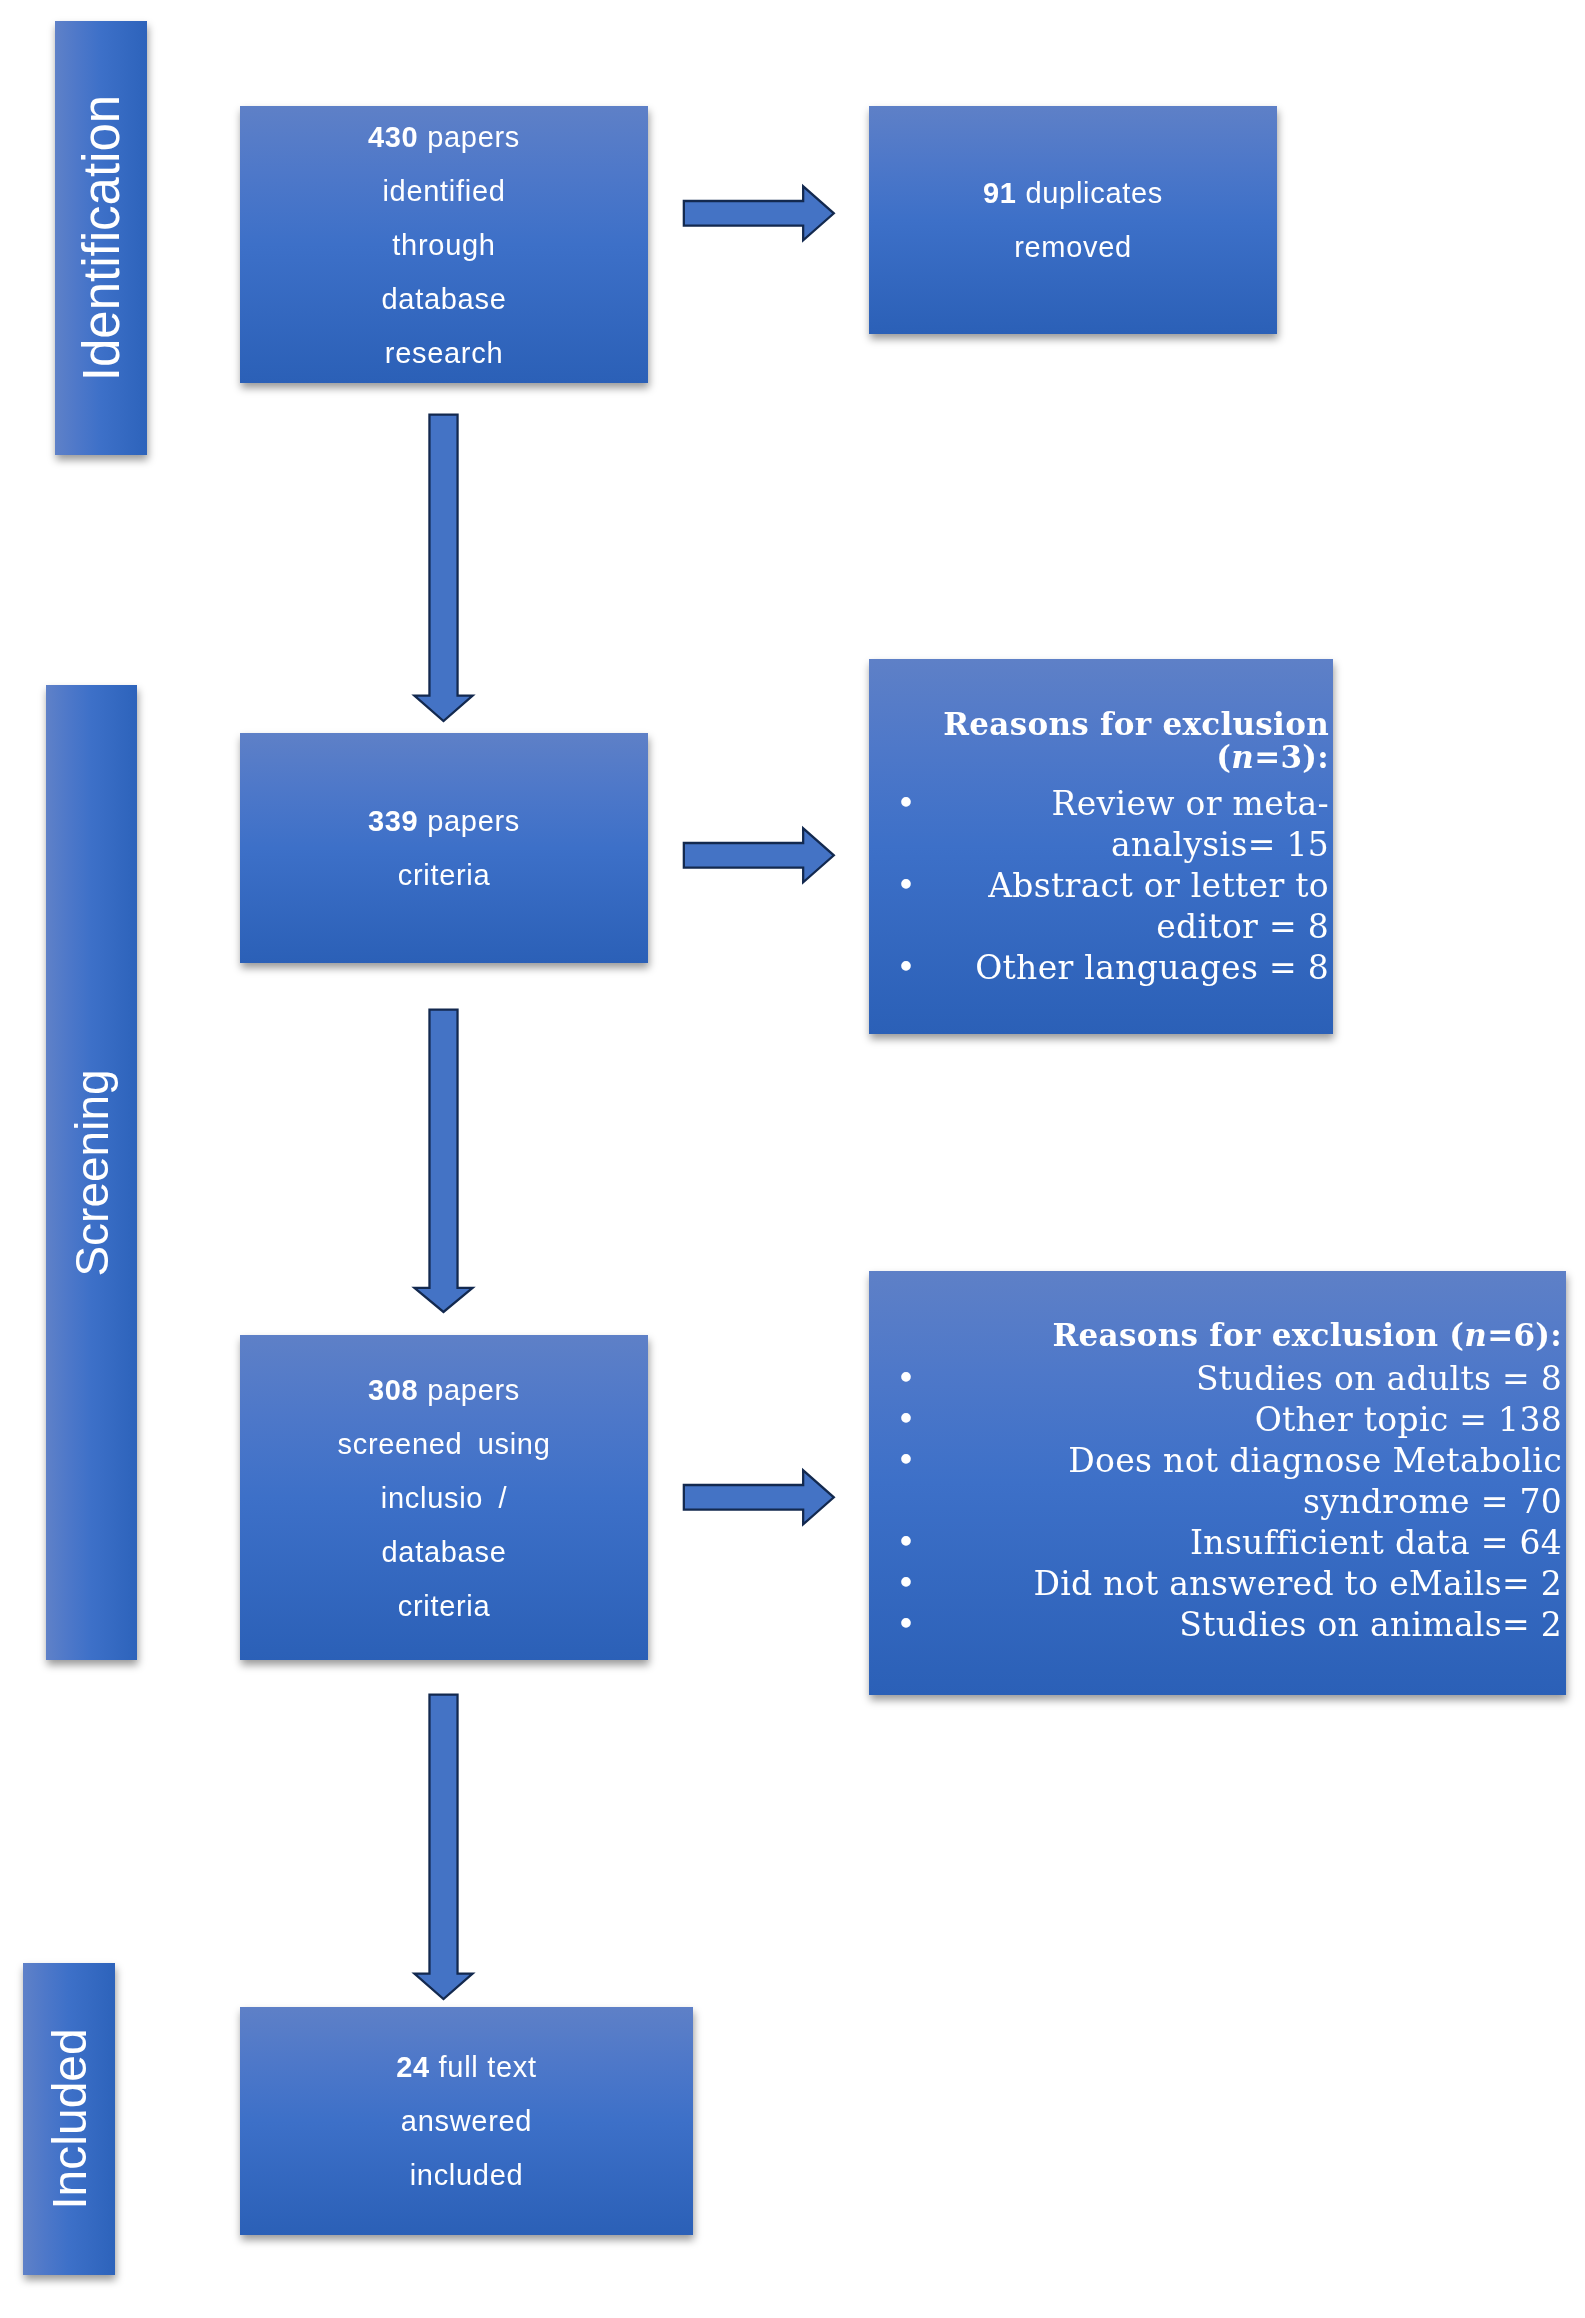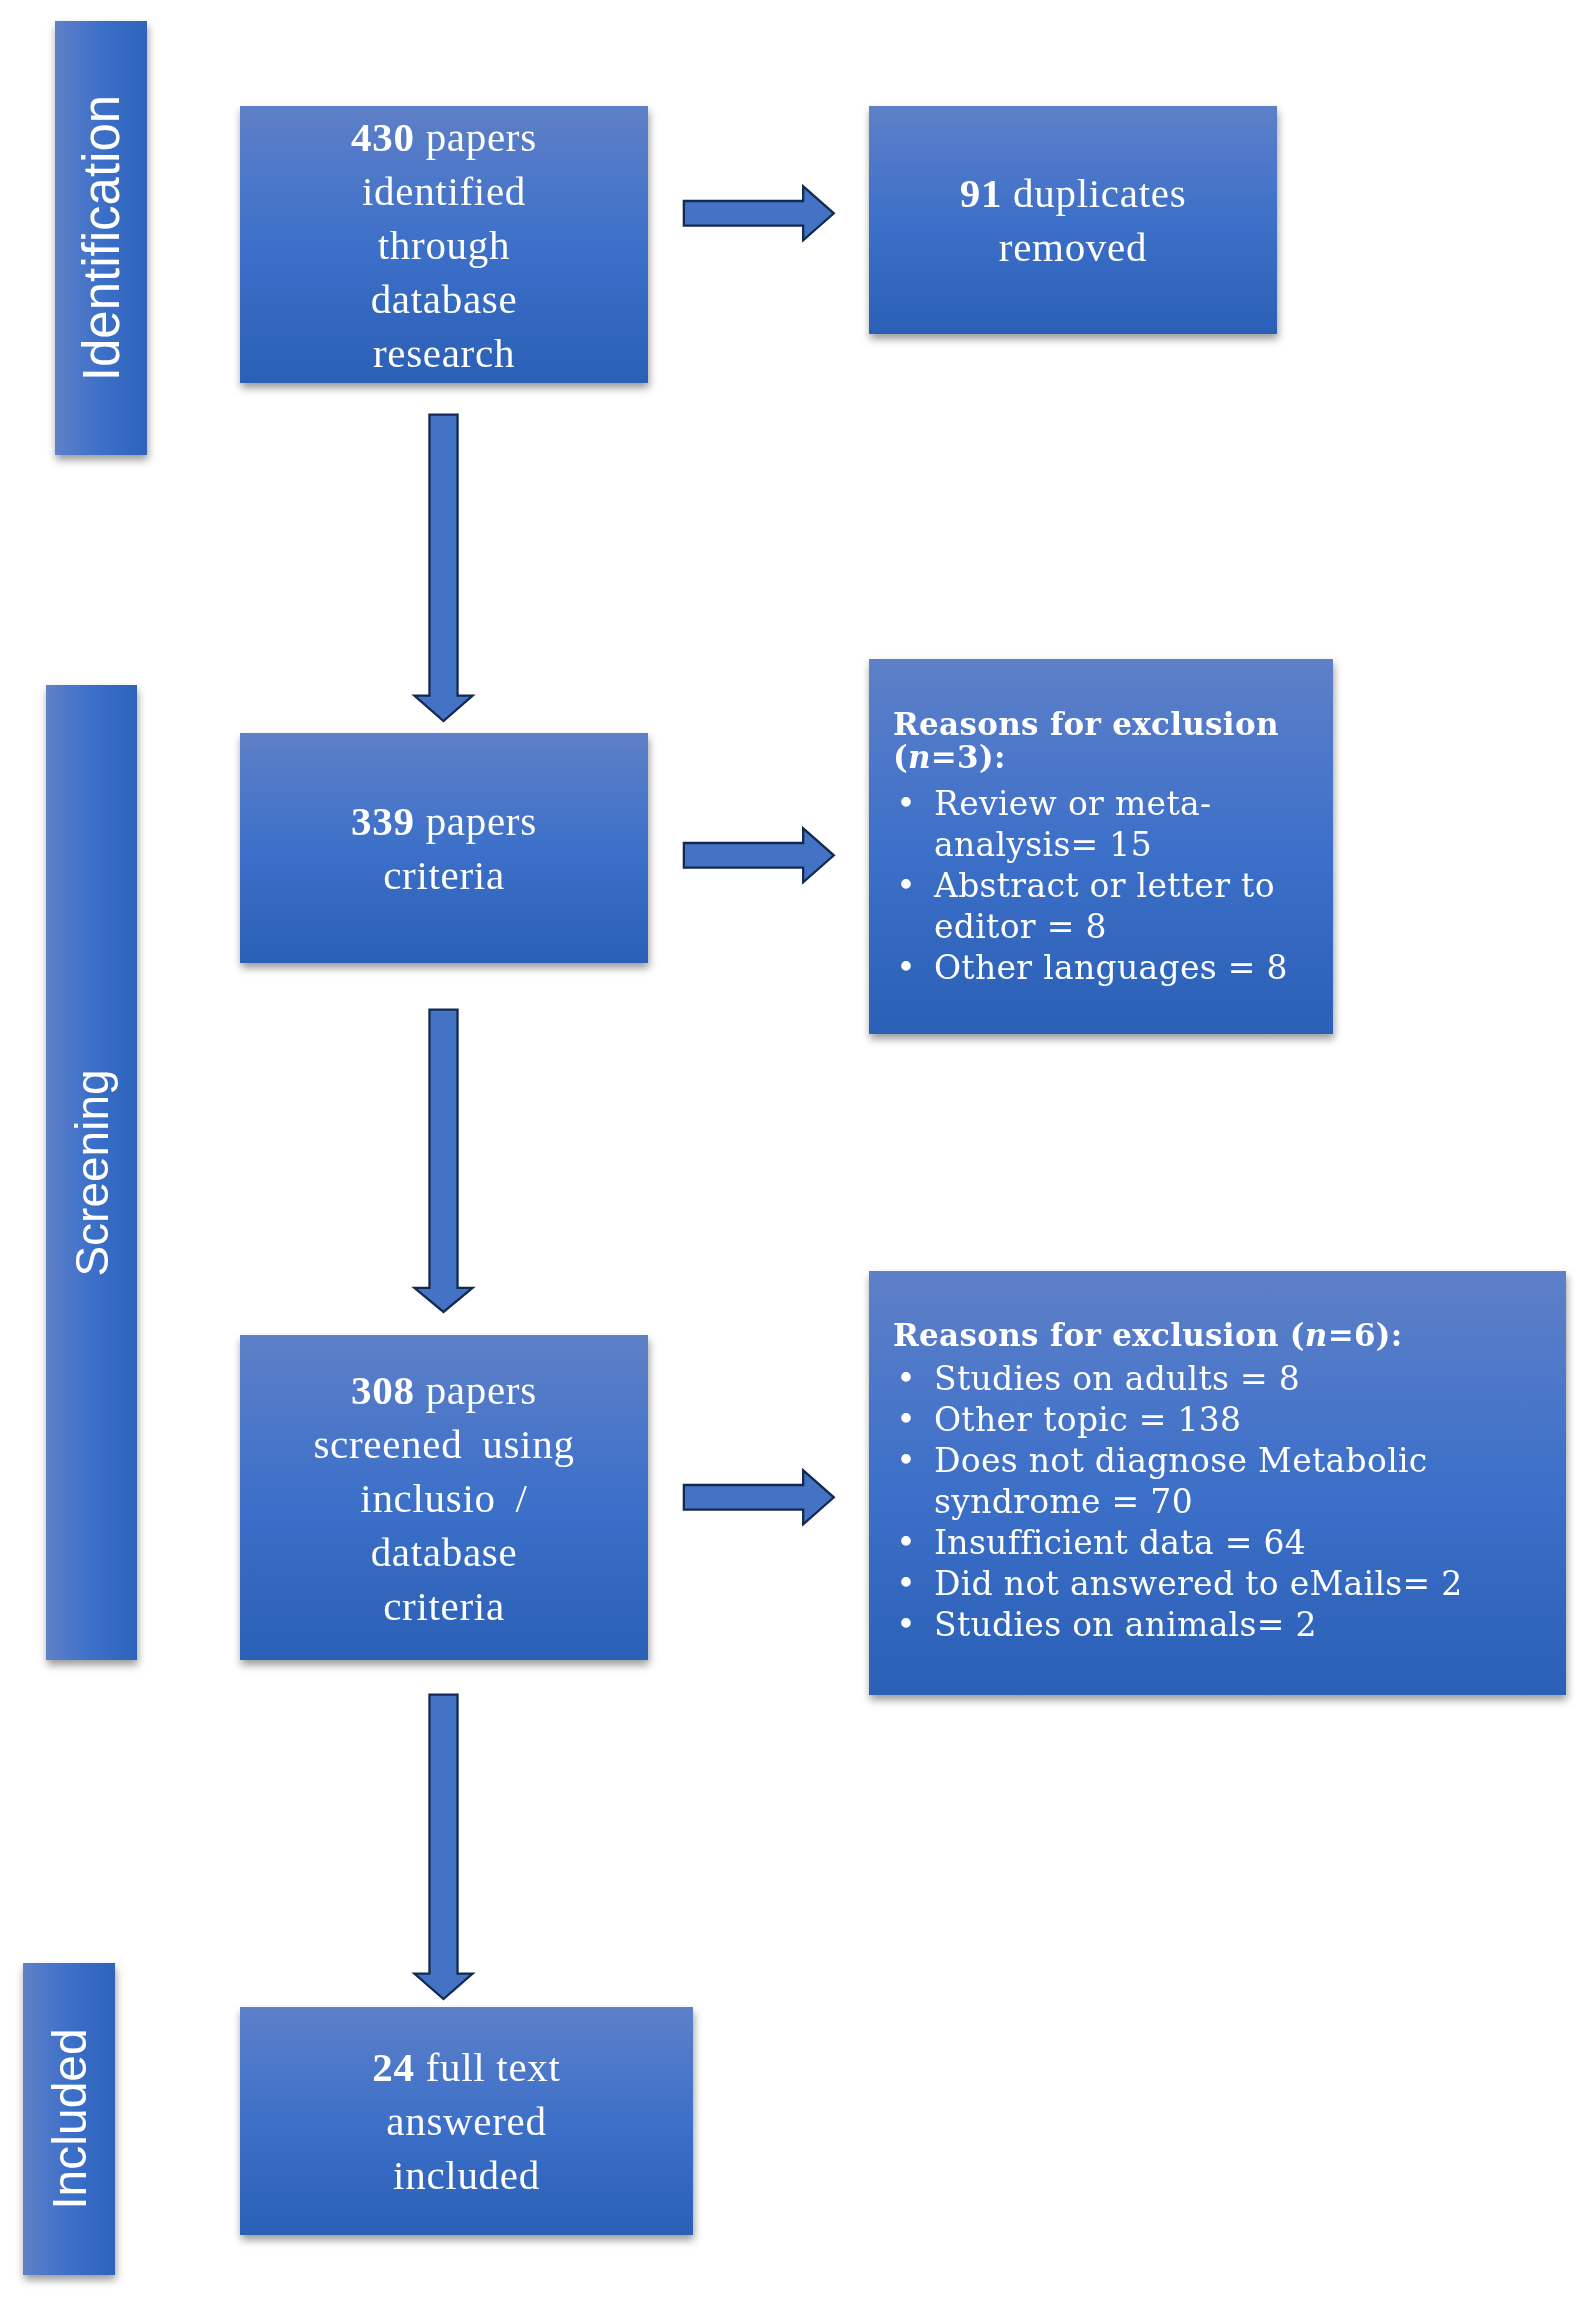--- a/index.html
+++ b/index.html
@@ -12,39 +12,39 @@
       transform:translate(-50%,-50%) rotate(-90deg);
       white-space:nowrap;font-family:"Liberation Sans",sans-serif;font-weight:400;}
   .pbox{position:absolute;color:#fff;
       background:linear-gradient(180deg,#5e80c7 0%,#4e78c9 24%,#3d70c8 50%,#2b60b7 100%);
       box-shadow:1.3px 4.7px 8px 0px rgba(0,0,0,0.40);
       display:flex;align-items:center;justify-content:center;}
   .pbox .txt{text-align:center;width:100%;}
   .bold{font-weight:700;}
   .exbox{position:absolute;color:#fff;
       background:linear-gradient(180deg,#5e80c7 0%,#4e78c9 24%,#3d70c8 50%,#2b60b7 100%);
-      box-shadow:1.3px 4.7px 8px 0px rgba(0,0,0,0.40);}
+      box-shadow:1.3px 4.7px 8px 0px rgba(0,0,0,0.40);text-align:right;}
   .arrow{position:absolute;overflow:visible;}
   .arrow .ap{fill:#4473c5;stroke:#13294f;stroke-width:3.4;stroke-linejoin:miter;}
 
   
   #bar-identification{left:55px;top:21px;width:92px;height:434px;}
   #bar-identification .lbl{font-size:51px;}
   #bar-screening{left:46px;top:685px;width:91px;height:975px;}
   #bar-screening .lbl{font-size:46px;}
   #bar-included{left:23.4px;top:1963px;width:92px;height:312px;}
   #bar-included .lbl{font-size:48px;}
 
   
   #box-identified{left:240px;top:106px;width:408px;height:277px;}
   #box-duplicates{left:869px;top:106px;width:408px;height:228px;}
   #box-screened{left:240px;top:733px;width:408px;height:230px;}
   #box-criteria{left:240px;top:1335px;width:408px;height:325px;}
   #box-included{left:240px;top:2007px;width:453px;height:228px;}
-  .pbox .txt{font-family:Liberation Serif, serif;font-size:41px;line-height:54px;
+  .pbox .txt{font-family:Liberation Sans, sans-serif;font-size:29px;line-height:54px;
              letter-spacing:0.7px;padding:0 5.4px;box-sizing:border-box;}
   .ln{white-space:pre;}
 
   
   #exbox-1{left:869px;top:659px;width:464px;height:375px;padding:49px 4px 0 24px;}
   #exbox-2{left:869px;top:1271px;width:697px;height:424px;padding:45px 4px 0 24px;line-height:41px;}
   .exbox{box-sizing:border-box;font-family:"DejaVu Serif",serif;font-size:33px;line-height:41px;letter-spacing:0.3px;}
   .exhead{font-weight:700;font-size:31px;line-height:33px;}
   .exhead i{font-style:italic;}
   .exlist{list-style:none;margin:9px 0 0 0;padding:0;}

